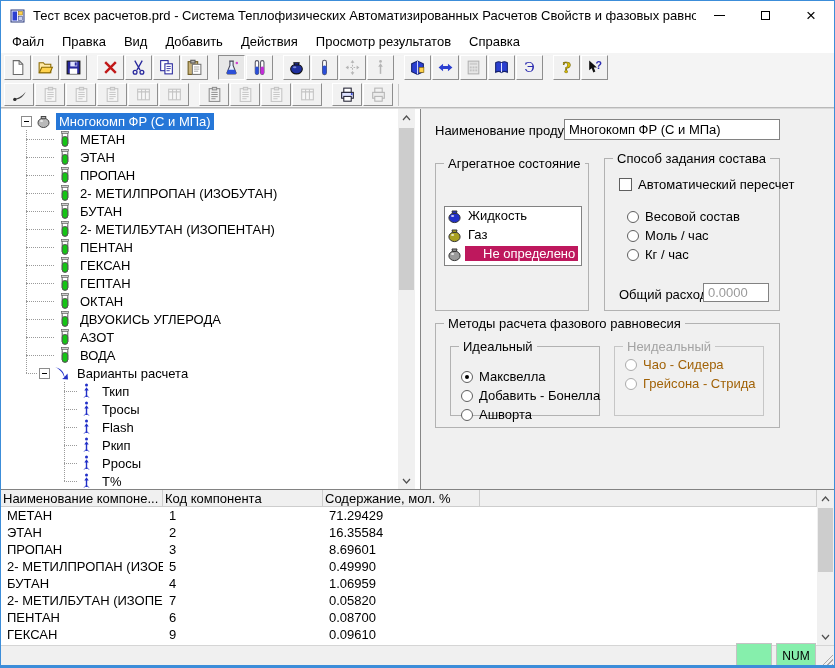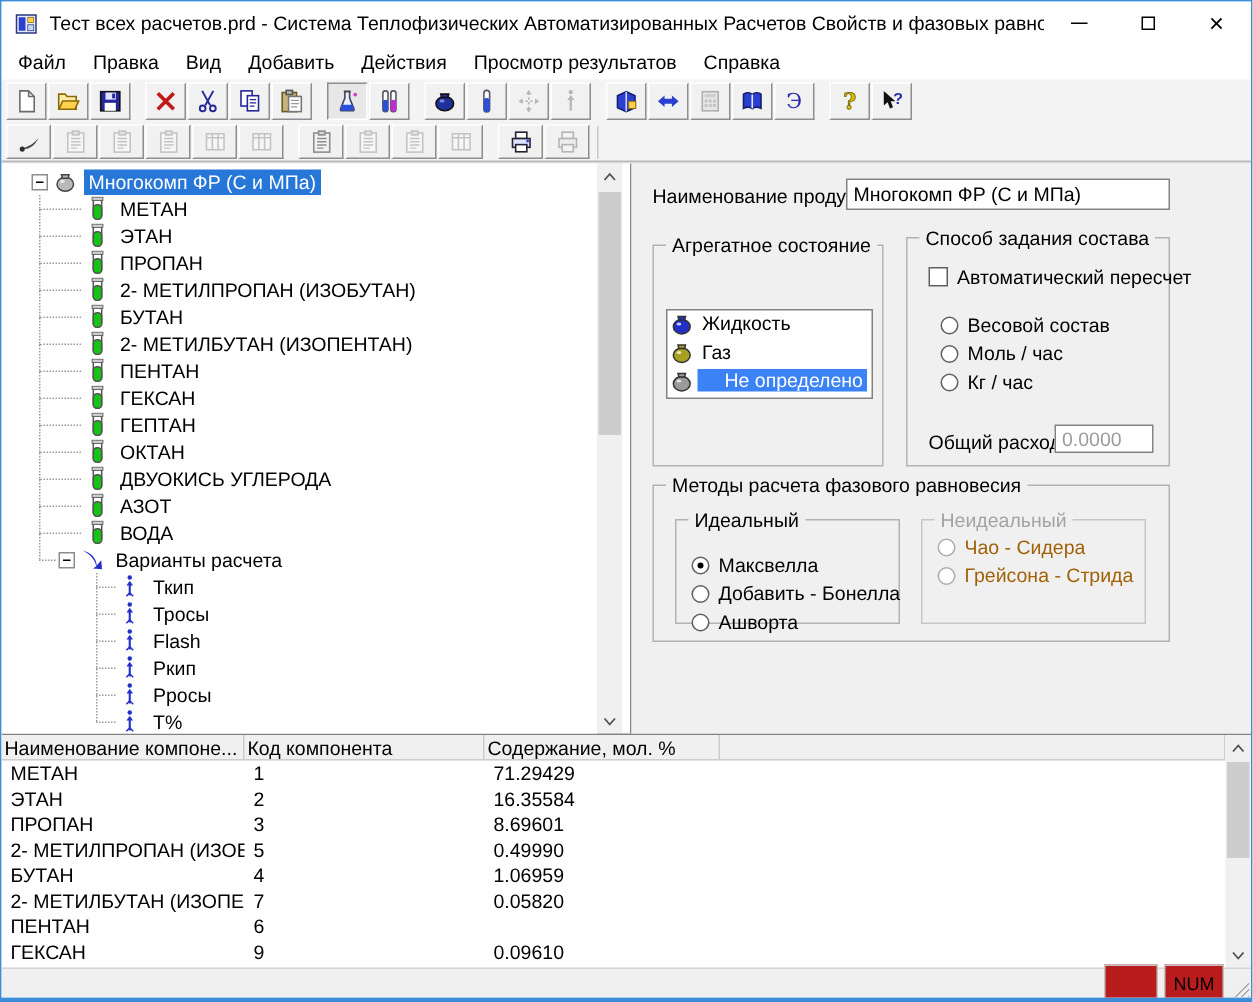--- a/index.html
+++ b/index.html
@@ -73,21 +73,21 @@
   .right-panel { flex:1; background:#f0f0f0; position:relative; }
   .rp-label { position:absolute; white-space:nowrap; }
   .field { position:absolute; background:#fff; border:1px solid #828282; font-family:inherit; font-size:13px; padding:1px 4px; color:#000; }
   .groupbox { position:absolute; border:1px solid #b2b2b2; }
   .gb-title { position:absolute; top:-8px; left:8px; background:#f0f0f0; padding:0 4px; white-space:nowrap; }
   .agg-list { position:absolute; left:8px; top:42px; width:138px; height:60px; background:#fff; border:1px solid #828282; padding-top:1px; }
   .agg-item { display:flex; align-items:flex-start; height:19px; padding-left:2px; }
   .pot { width:15px; height:16px; margin-right:3px; flex:none; }
   .pot-blue { color:#2230c8; } .pot-olive { color:#a8a022; } .pot-gray { color:#9a9a9a; }
   .agg-label { padding:0 3px; }
-  .agg-item.sel .agg-label { background:#3b82f6; color:#fff;padding-left:18px; }
+  .agg-item.sel .agg-label { background:#be185d; color:#fff;padding-left:18px; }
   .check-row, .radio-row { position:relative; display:flex; align-items:center; gap:6px; height:19px; white-space:nowrap; }
   .radio { width:12px; height:12px; border-radius:50%; border:1px solid #5f5f5f; background:#fff; position:relative; flex:none; }
   .checked .radio::after { content:""; position:absolute; left:3px; top:3px; width:4px; height:4px; border-radius:50%; background:#000; }
   .checkbox { width:13px; height:13px; border:1px solid #5f5f5f; background:#fff; flex:none; }
   .disabled-group { border-color:#c6c6c6; }
   .disabled-group .gb-title { color:#a3a3a3; }
   .disabled-group .radio { border-color:#ababab; }
   .disabled-group .rlabel { color:#a16207; }
   .gray-text { color:#9a9a9a; }
 
@@ -96,21 +96,21 @@
   .tbl { flex:1; overflow:hidden; }
   .tbl-header { display:flex; height:17px; background:#f0f0f0; border-bottom:1px solid #cdcdcd; }
   .th { padding:0 2px; border-right:1px solid #cdcdcd; white-space:nowrap; overflow:hidden; display:flex; align-items:center; }
   .c1 { width:162px; flex:none; } .c2 { width:160px; flex:none; } .c3 { width:157px; flex:none; } .c4 { flex:1; }
   .tr { display:flex; height:17px; align-items:center; }
   .td { padding:0 6px; white-space:nowrap; overflow:hidden; }
 
   
   .statusbar { height:20px; flex:none; background:#f0f0f0; border-top:1px solid #d5d5d5; display:flex; align-items:center; font-size:12px; padding-left:4px; }
   .pane-msg { flex:1; }
-  .sb-pane { height:26px; border:1px solid #c3c3c3; background:#b91c1c; margin-right:4px; }
+  .sb-pane { height:26px; border:1px solid #c3c3c3; background:#86efac; margin-right:4px; }
   .pane-empty { width:36px; }
   .pane-num { width:40px; display:flex; align-items:center; justify-content:center; margin-right:4px; }
   .grip { width:13px; height:13px; margin-right:1px; align-self:flex-end; background:repeating-linear-gradient(135deg, transparent 0 2px, #a9a9a9 2px 3px); clip-path:polygon(100% 0, 100% 100%, 0 100%); }
 </style>
 </head>
 <body>
 
 <div class="window">
 
   <div class="titlebar">
@@ -856,20 +856,21 @@
 
           <div class="tr">
             <div class="td c1">2- МЕТИЛБУТАН (ИЗОПЕ...</div>
             <div class="td c2">7</div>
             <div class="td c3">0.05820</div>
           </div>
 
           <div class="tr">
             <div class="td c1">ПЕНТАН</div>
             <div class="td c2">6</div>
+            <div class="td c3">0.08700</div>
           </div>
 
           <div class="tr">
             <div class="td c1">ГЕКСАН</div>
             <div class="td c2">9</div>
             <div class="td c3">0.09610</div>
           </div>
         </div>
     </div>
     <div class="vscroll">

